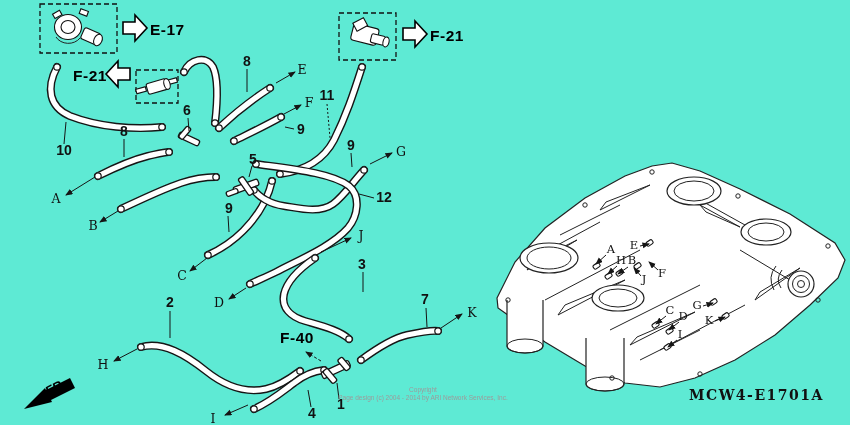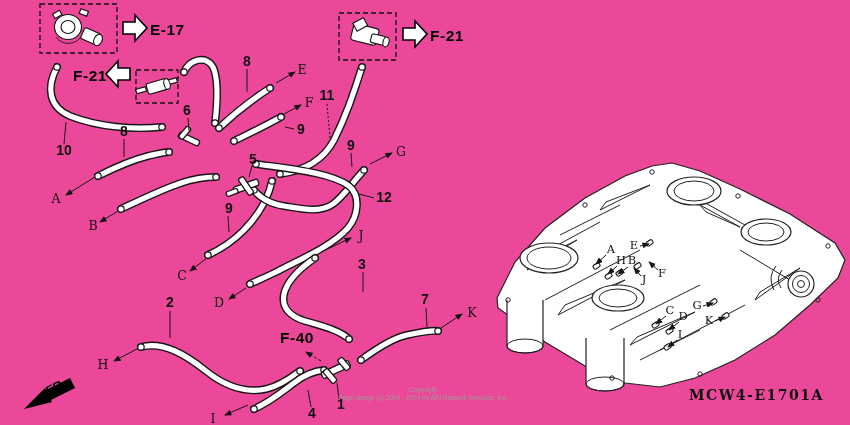--- a/index.html
+++ b/index.html
@@ -1,16 +1,16 @@
 <!DOCTYPE html>
 <html><head>
 <meta charset="utf-8">
 <style>
   html,body{margin:0;padding:0;background:#fff;}
-  .page{position:relative;width:850px;height:425px;background:#ec4899;overflow:hidden;
+  .page{position:relative;width:850px;height:425px;background:#5eead4;overflow:hidden;
         font-family:"Liberation Sans",sans-serif;}
   svg{display:block;}
   .ho{fill:none;stroke:#151515;stroke-width:8;stroke-linecap:round;}
   .hi{fill:none;stroke:#ffffff;stroke-width:5.2;stroke-linecap:round;}
   .ring{fill:#fff;stroke:#151515;stroke-width:1.2;}
   .jt{fill:#fff;stroke:#151515;stroke-width:1.3;}
   .ldr{stroke:#151515;stroke-width:1;fill:none;}
   .arrl{stroke:#151515;stroke-width:1;fill:none;}
   .num{font:bold 14px "Liberation Sans",sans-serif;fill:#111;text-anchor:middle;}
   .ltr{font:12.5px "DejaVu Serif",serif;fill:#111;text-anchor:middle;}

